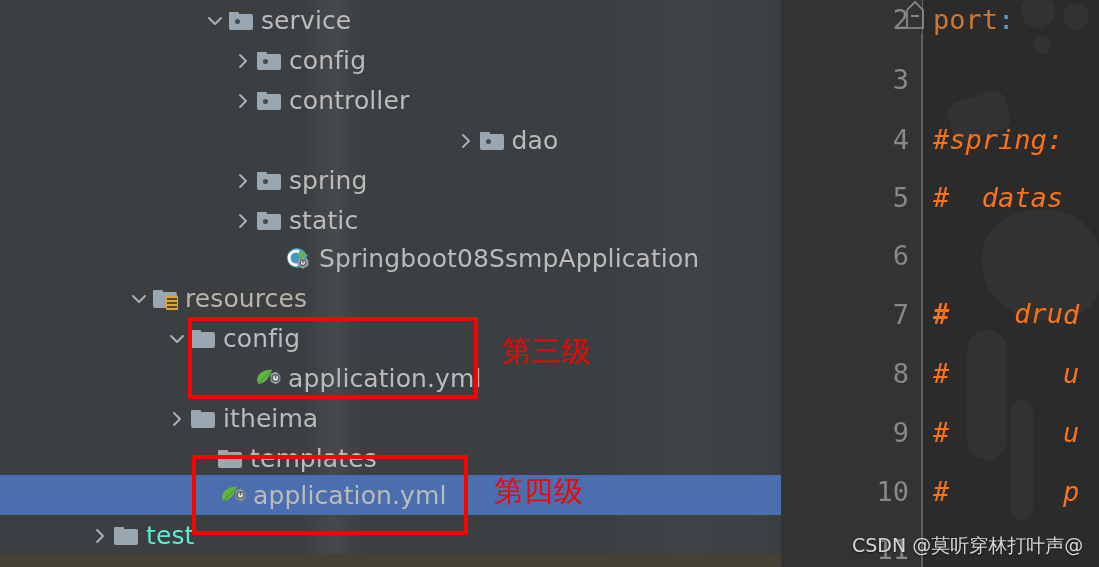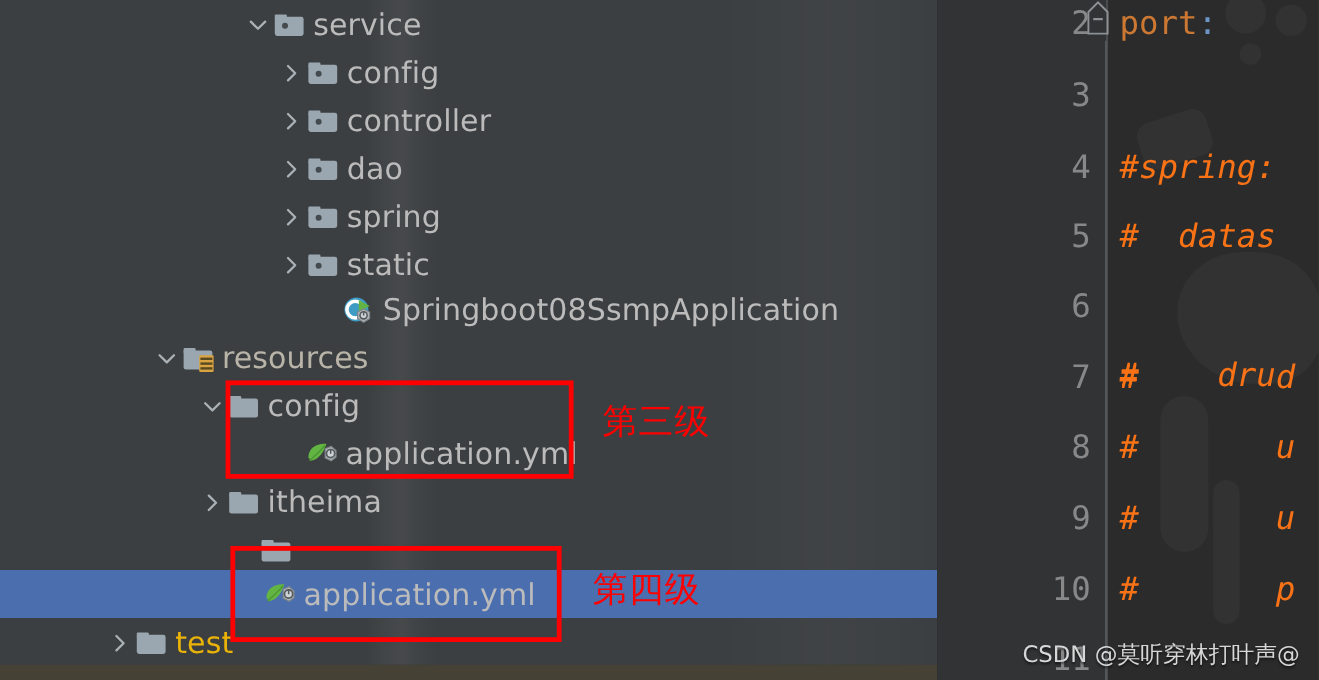--- a/index.html
+++ b/index.html
@@ -71,21 +71,21 @@
     position: relative;
     margin-right: 7px;
   }
 
   .label {
     font-size: 25px;
     color: #bbbbbb;
     letter-spacing: 0.1px;
     line-height: 1;
   }
-  .label.test-root { color: #eab308; }
+  .label.test-root { color: #5eead4; }
   .label.resources-root { color: #b9b4a8; }
 
   
   .folder {
     position: absolute;
     left: 1px; top: 5px;
     width: 24px; height: 18px;
   }
   .folder .body {
     position: absolute;
@@ -285,21 +285,21 @@
           </div>
           <div class="node-icon">
             <span class="folder">
               <span class="tab"></span>
               <span class="body"></span>
               <span class="dot"></span>
             </span>
           </div>
           <span class="label">controller</span>
         </div>
-        <div class="row" style="top: 120px;">
+        <div class="row" style="top: 120px; justify-content: center;">
           <div style="width: 230px; flex: 0 0 230px;"></div>
           <div class="twisty">
             <svg width="18" height="18" viewBox="0 0 18 18">
               <path d="M6 3 L12 9 L6 15" fill="none" stroke="#a9b1b6" stroke-width="1.9" stroke-linecap="round" stroke-linejoin="round"></path>
             </svg>
           </div>
           <div class="node-icon">
             <span class="folder">
               <span class="tab"></span>
               <span class="body"></span>
@@ -423,20 +423,21 @@
         </div>
         <div class="row" style="top: 438px;">
           <div style="width: 191px; flex: 0 0 191px;"></div>
           <div class="twisty"></div>
           <div class="node-icon">
             <span class="folder plain">
               <span class="tab"></span>
               <span class="body"></span>
             </span>
           </div>
+          <span class="label">templates</span>
         </div>
         <div class="row selected" style="top: 475px;">
           <div style="width: 194px; flex: 0 0 194px;"></div>
           <div class="twisty"></div>
           <div class="node-icon">
             <span class="springleaf"><svg width="26" height="22" viewBox="0 0 26 22">
                 <path d="M2 13 C2 5 10 1 17 2 C15 8 11 15 4 16 Z" fill="#62b543"></path>
                 <path d="M3 16 C7 12 12 8 16 3" fill="none" stroke="#4e9634" stroke-width="1.2"></path>
                 <polygon points="16,6 21,4 25,7.5 25,13 21,16 16,13.5" fill="#b0b6b9" stroke="#7e868b" stroke-width="1"></polygon>
                 <circle cx="20.5" cy="10" r="4.1" fill="#555a5e"></circle>

